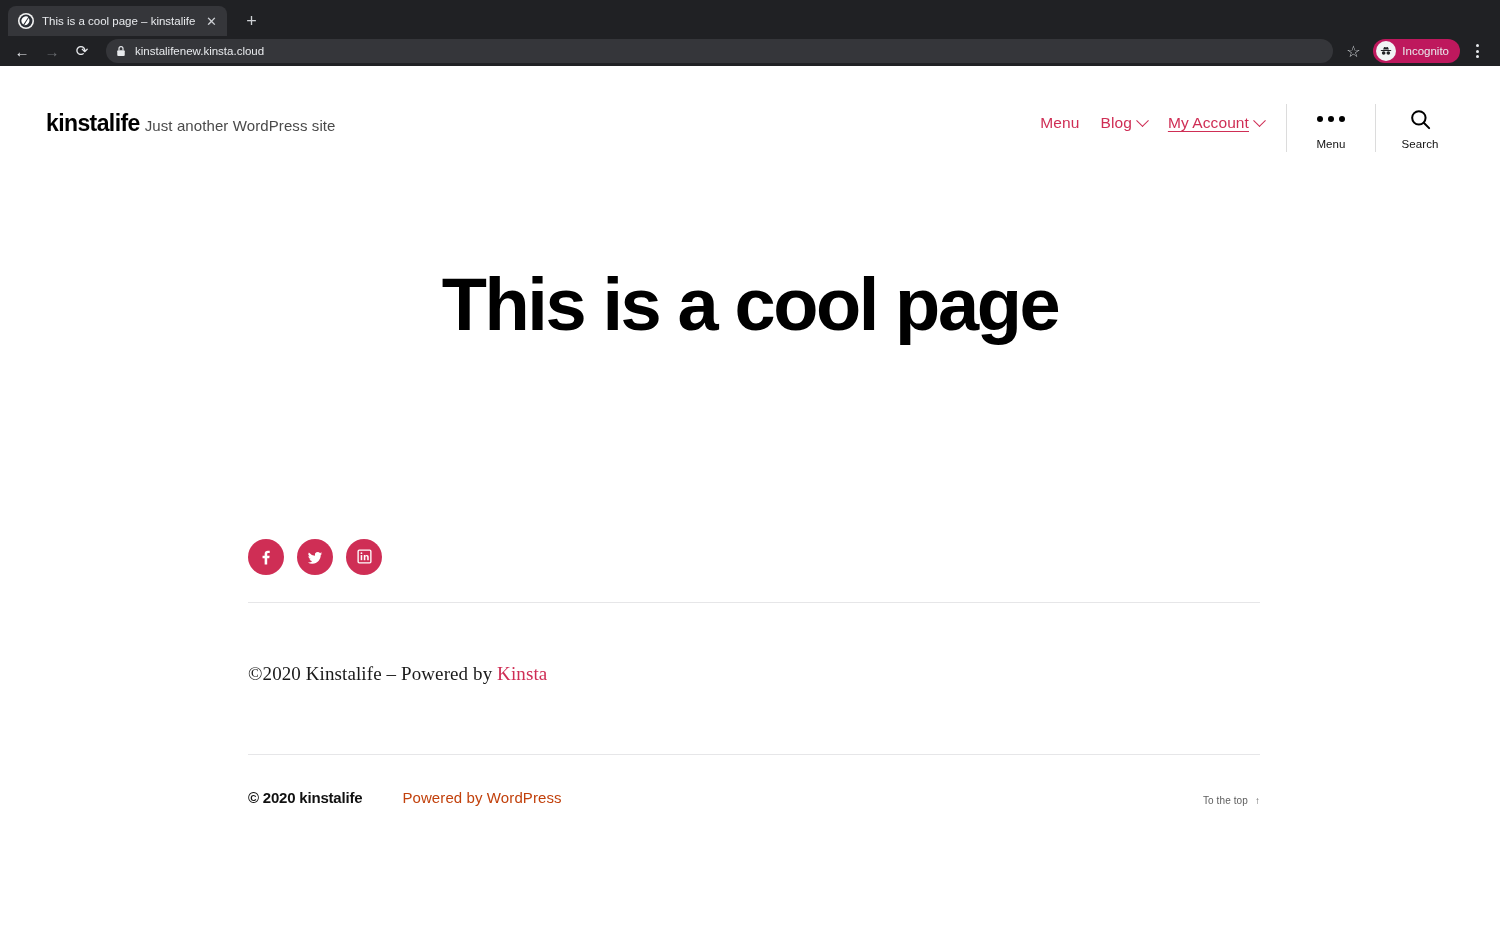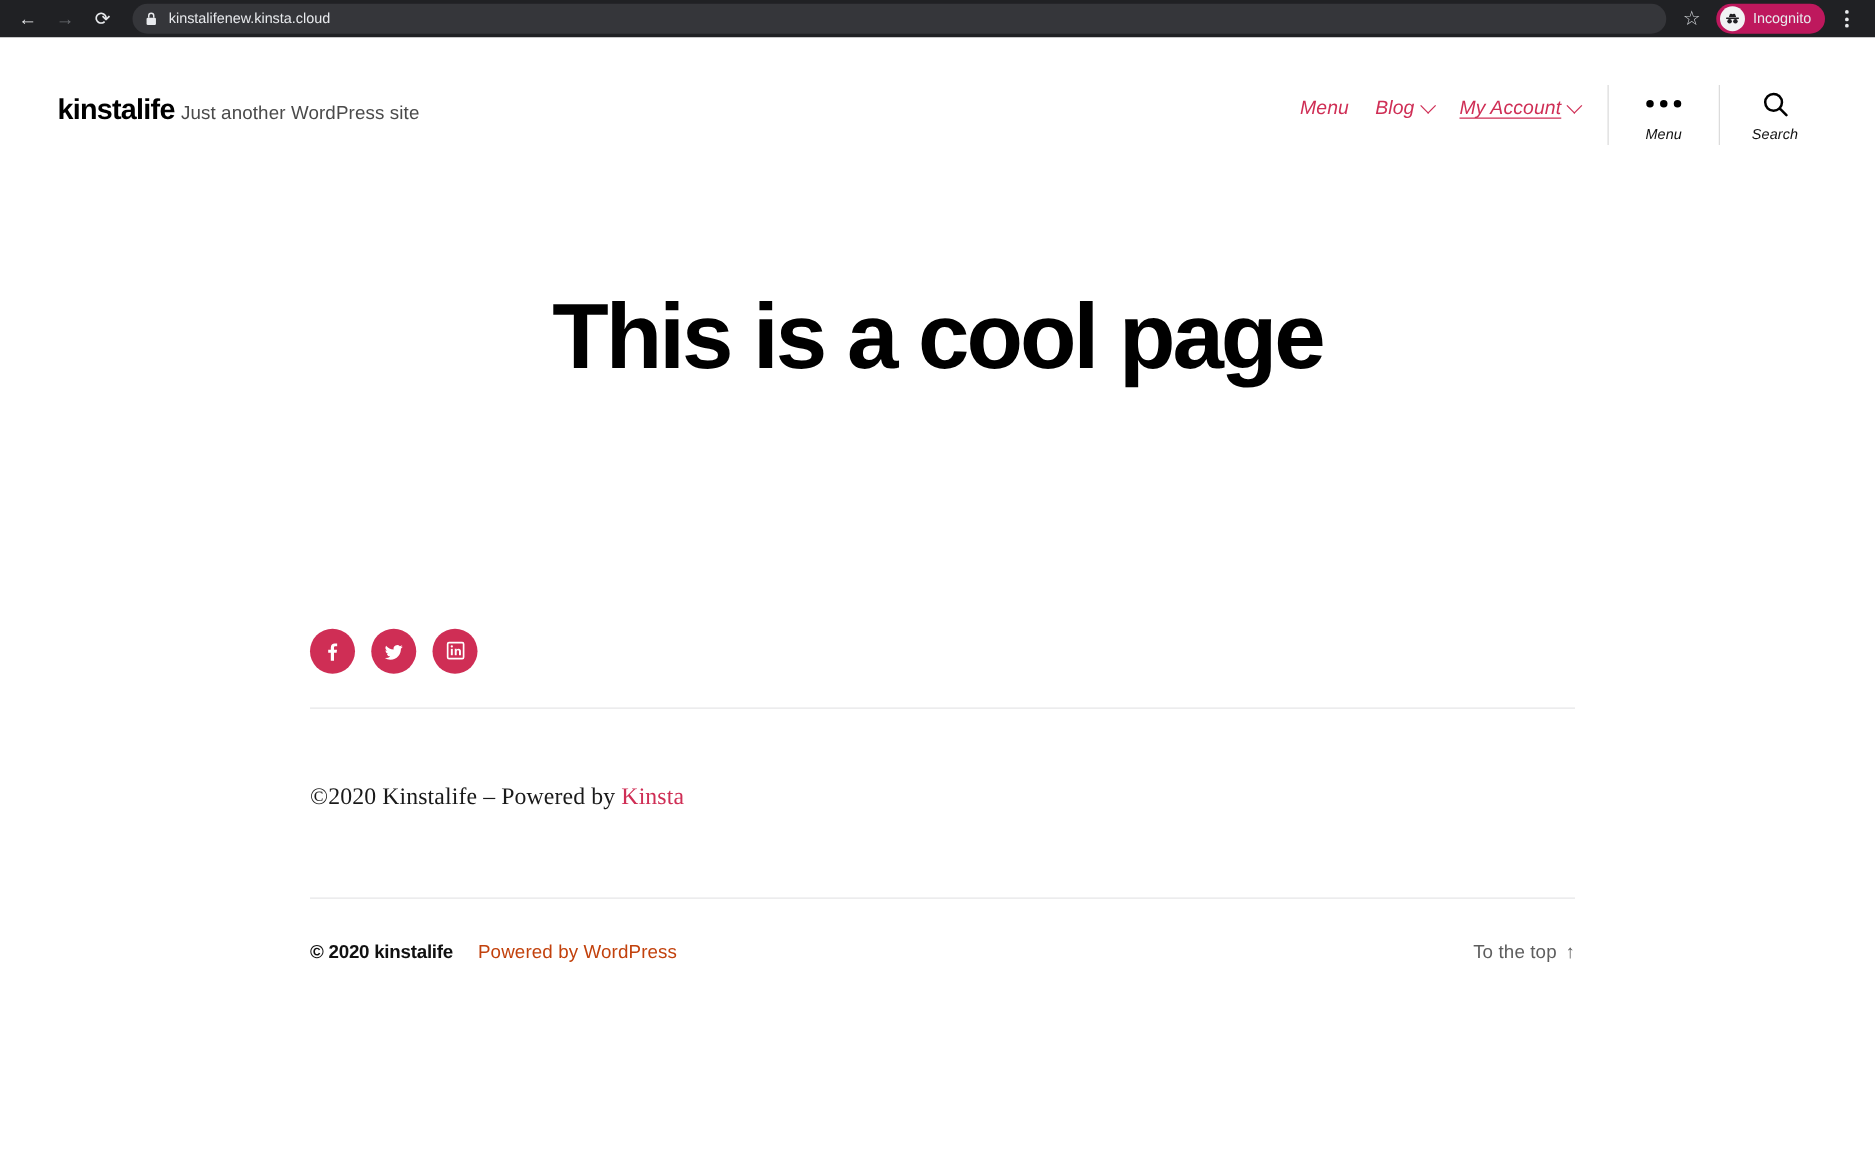--- a/index.html
+++ b/index.html
@@ -196,21 +196,20 @@
     font-size: 15px;
     color: #4a4a4a;
     font-weight: 400;
     letter-spacing: 0.1px;
   }
 
   .header-right {
     margin-left: auto;
     display: flex;
     align-items: flex-start;
-    font-style: italic;
   }
 
   .primary-nav {
     display: flex;
     align-items: center;
     gap: 21px;
     padding-top: 18px;
     padding-right: 22px;
   }
 
@@ -347,51 +346,65 @@
   .hr2 {
     height: 1px;
     background: #e6e6e8;
     margin-top: 69px;
   }
 
   .site-footer {
     display: flex;
     align-items: flex-end;
     padding-top: 34px;
+    gap: 20px;
   }
 
   .footer-brand {
     font-size: 15px;
     font-weight: 700;
     color: #111;
     letter-spacing: -0.2px;
   }
 
   .footer-powered {
     font-size: 15px;
     color: #c2410c;
     margin-left: 20px;
     letter-spacing: 0.1px;
   }
 
   .to-top {
     margin-left: auto;
-    font-size: 15px;
+    font-size: 10px;
     color: #5e5e5e;
     display: flex;
     align-items: center;
     gap: 7px;
     letter-spacing: 0.1px;
   }
 </style>
 </head>
 <body>
 
 <div class="browser">
 
+  <div class="tabstrip">
+    <div class="tab">
+      <span class="tab-favicon">
+        <svg width="14" height="14" viewBox="0 0 24 24" aria-hidden="true">
+          <circle cx="12" cy="12" r="11" fill="#2b2f36"></circle>
+          <path d="M4 12a8 8 0 0 1 12-6.9L7.4 18.2A8 8 0 0 1 4 12zm4.9 7.2 7.6-12.3A8 8 0 0 1 8.9 19.2z" fill="#ffffff"></path>
+        </svg>
+      </span>
+      <span class="tab-title">This is a cool page – kinstalife</span>
+      <span class="tab-close">✕</span>
+    </div>
+    <div class="new-tab">+</div>
+  </div>
 
   <div class="toolbar">
     <div class="nav-btn">←</div>
     <div class="nav-btn disabled">→</div>
     <div class="nav-btn">⟳</div>
 
     <div class="omnibox">
       <span class="lock-icon">
         <svg width="10" height="12" viewBox="0 0 12 14" aria-hidden="true">
           <rect x="1.5" y="6" width="9" height="7" rx="1.3" fill="#e8eaed"></rect>

